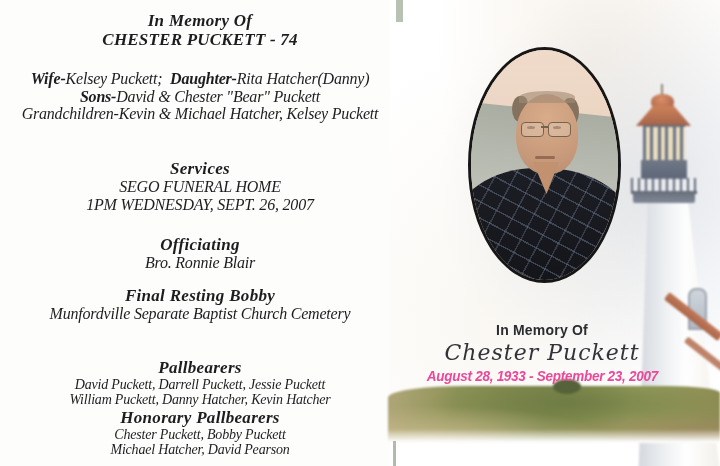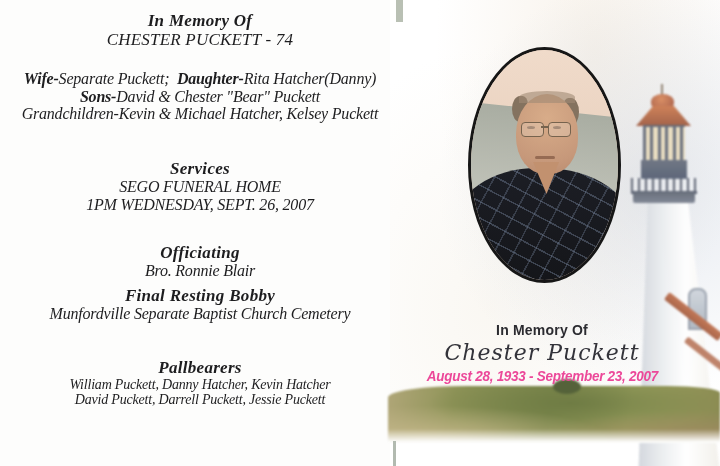--- a/index.html
+++ b/index.html
@@ -3,21 +3,21 @@
 <meta charset="utf-8">
 <style>
   html,body{margin:0;padding:0;background:#ffffff;}
   .canvas{position:relative;width:720px;height:466px;overflow:hidden;
           background:#fdfdfc;font-family:"Liberation Serif",serif;color:#1d1d1f;}
 
   
   .left-page{position:absolute;left:0;top:0;width:400px;height:466px;}
   .blk{position:absolute;left:0;width:400px;text-align:center;}
   .h1{font-style:italic;font-weight:bold;font-size:17px;line-height:17px;letter-spacing:.3px;}
-  .h2{font-style:italic;font-size:17px;line-height:17px;margin-top:2px;letter-spacing:.2px;}
+  .h2{font-style:italic;font-size:17px;line-height:17px;margin-top:2px;letter-spacing:.2px;font-weight:bold;}
   .sec-h{font-style:italic;font-weight:bold;font-size:17px;line-height:18px;letter-spacing:.3px;}
   .ln{font-style:italic;font-size:16px;line-height:17.5px;white-space:pre-wrap;letter-spacing:-.2px;}
   .ln .b{font-weight:bold;}
   .ln-sm{font-style:italic;font-size:14px;line-height:15.3px;letter-spacing:-.2px;white-space:pre-wrap;}
 
   
   .right-page{position:absolute;left:390px;top:0;width:330px;height:466px;background:#ffffff;}
   .haze{position:absolute;left:0;top:0;width:330px;height:443px;z-index:1;
         background:
           radial-gradient(ellipse at 80% 42%, rgba(188,198,214,.38), transparent 58%),
@@ -115,47 +115,52 @@
 <div class="canvas">
 
   <section class="left-page">
 
     <div class="blk" style="top:12px">
       <div class="h1">In Memory Of</div>
       <div class="h2">CHESTER PUCKETT - 74</div>
     </div>
 
     <div class="blk" style="top:70px">
-      <div class="ln"><span class="b">Wife-</span><span>Separate Puckett;  </span><span class="b">Daughter-</span><span>Rita Hatcher(Danny)</span></div>
+      <div class="ln"><span class="b">Wife-</span><span>Kelsey Puckett;  </span><span class="b">Daughter-</span><span>Rita Hatcher(Danny)</span></div>
       <div class="ln"><span class="b">Sons-</span><span>David &amp; Chester "Bear" Puckett</span></div>
       <div class="ln"><span>Grandchildren-Kevin &amp; Michael Hatcher, Kelsey Puckett</span></div>
     </div>
 
     <div class="blk" style="top:160px">
       <div class="sec-h">Services</div>
       <div class="ln">SEGO FUNERAL HOME</div>
       <div class="ln">1PM WEDNESDAY, SEPT. 26, 2007</div>
     </div>
 
-    <div class="blk" style="top:244px">
+    <div class="blk" style="top:236px">
       <div class="sec-h">Officiating</div>
       <div class="ln">Bro. Ronnie Blair</div>
     </div>
 
     <div class="blk" style="top:287px">
       <div class="sec-h">Final Resting Bobby</div>
       <div class="ln">Munfordville Separate Baptist Church Cemetery</div>
     </div>
 
     <div class="blk" style="top:359px">
       <div class="sec-h">Pallbearers</div>
+      <div class="ln-sm">David Puckett, Darrell Puckett, Jessie Puckett</div>
       <div class="ln-sm">William Puckett, Danny Hatcher, Kevin Hatcher</div>
-      <div class="ln-sm">David Puckett, Darrell Puckett, Jessie Puckett</div>
-    </div>
-
+    </div>
+
+    <div class="blk" style="top:409px">
+      <div class="sec-h">Honorary Pallbearers</div>
+      <div class="ln-sm">Chester Puckett, Bobby Puckett</div>
+      <div class="ln-sm">Michael Hatcher, David Pearson</div>
+    </div>
 
   </section>
 
   <section class="right-page">
 
     <div class="haze"></div>
 
     <div class="lh">
       <div class="lh-finial"></div>
       <div class="lh-dome"></div>

